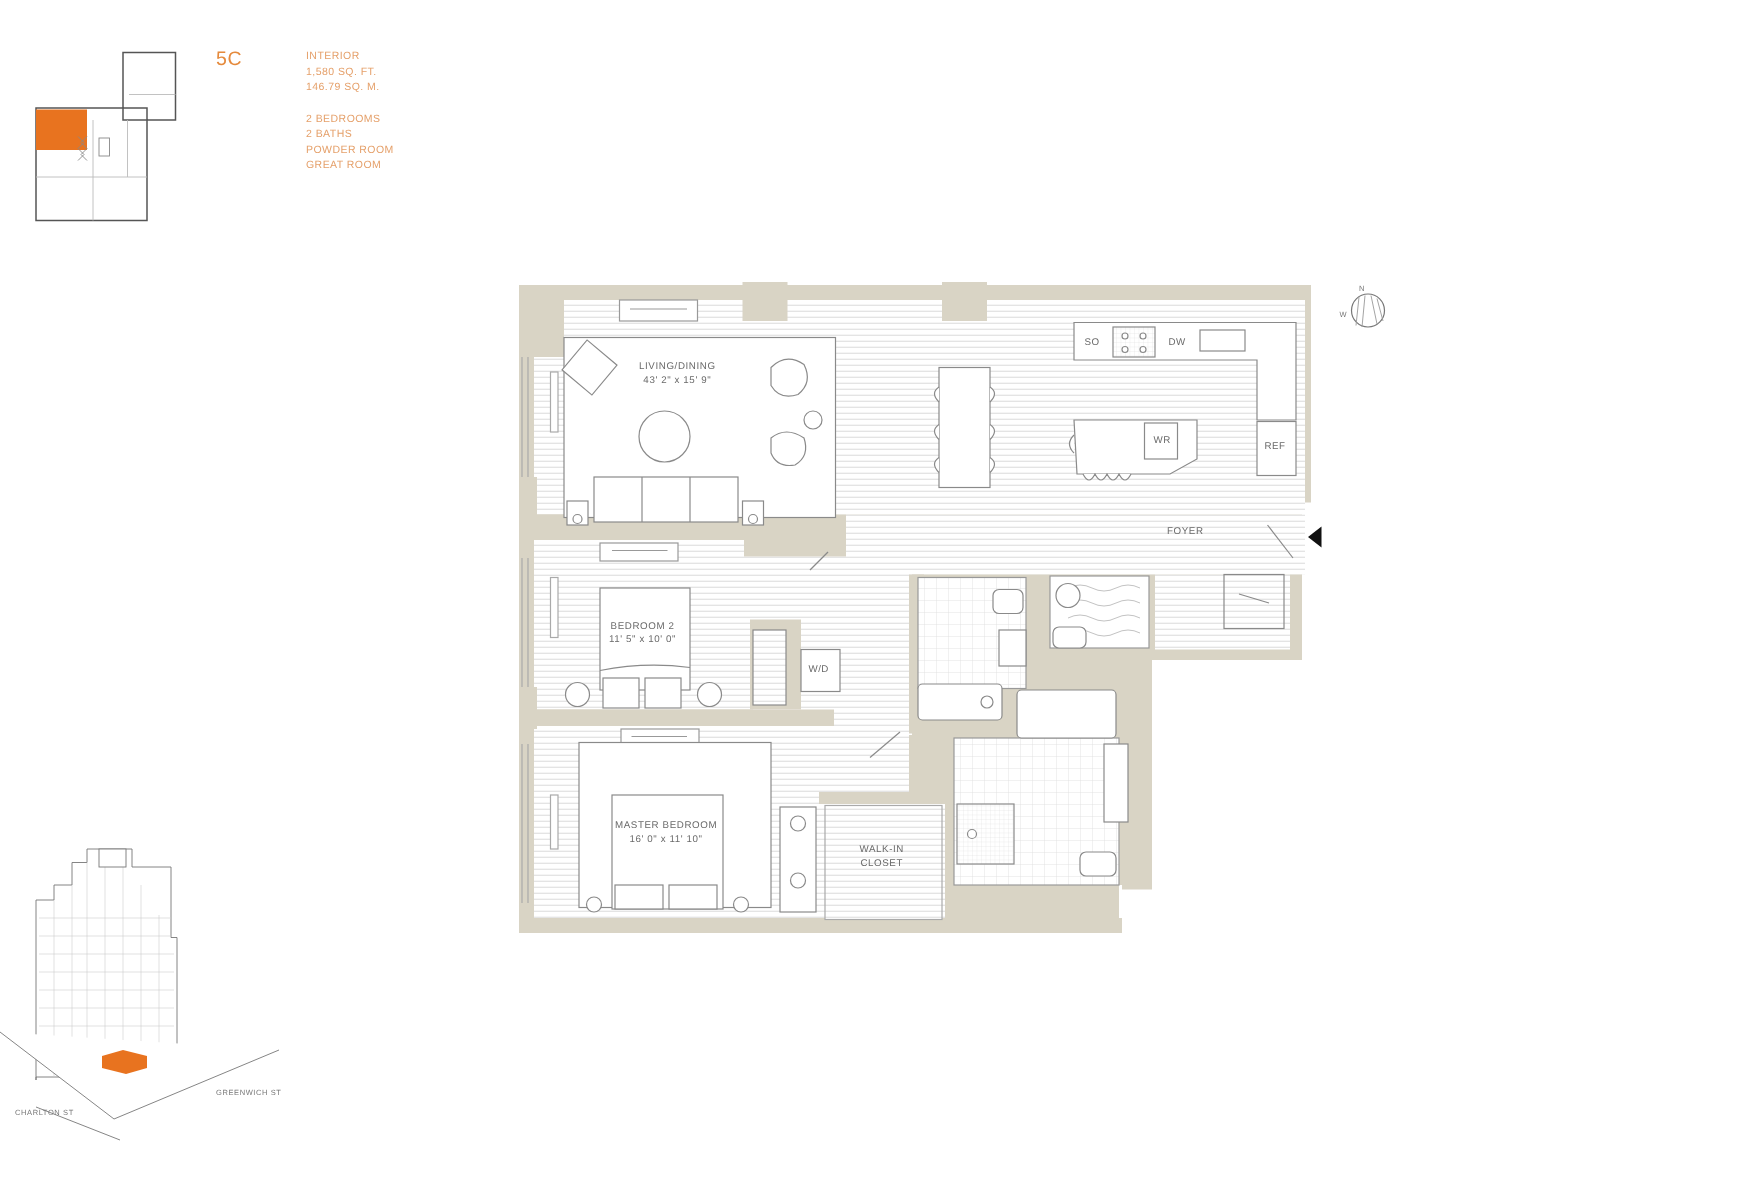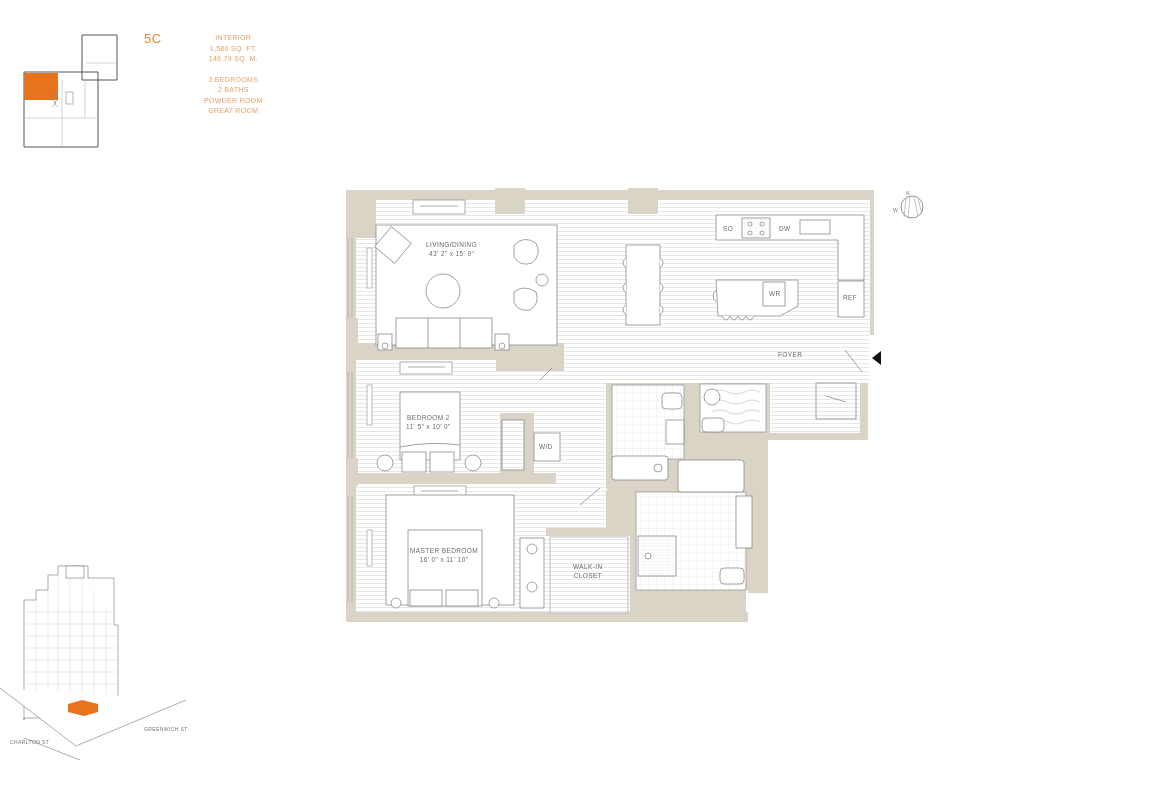--- a/index.html
+++ b/index.html
@@ -1,17 +1,17 @@
 <!DOCTYPE html>
 <html><head>
 <meta charset="utf-8">
 <style>
   html, body { margin:0; padding:0; background:#ffffff; }
   body { width:1160px; height:800px; position:relative; overflow:hidden; font-family:"Liberation Sans", sans-serif; }
-  .abs { position:absolute;text-align:center; }
+  .abs { position:absolute; }
   .unit-title { left:144px; top:31px; font-size:13px; color:#e58a3c; letter-spacing:0.5px; }
   .specs { left:204px; top:33px; font-size:7px; line-height:10.5px; color:#e5a06a; letter-spacing:0.3px; }
   .specs .gap { height:10px; }
   .plan-label { font-size:6.5px; color:#6a6a6a; letter-spacing:0.4px; text-align:center; line-height:9px; white-space:nowrap; }
   .fix-label { font-size:6.5px; color:#6a6a6a; letter-spacing:0.3px; white-space:nowrap; }
   .street { font-size:5px; color:#777; letter-spacing:0.4px; white-space:nowrap; }
   .compass-lbl { font-size:5px; color:#777; }
   svg { position:absolute; left:0; top:0; }
 </style>
 </head>

